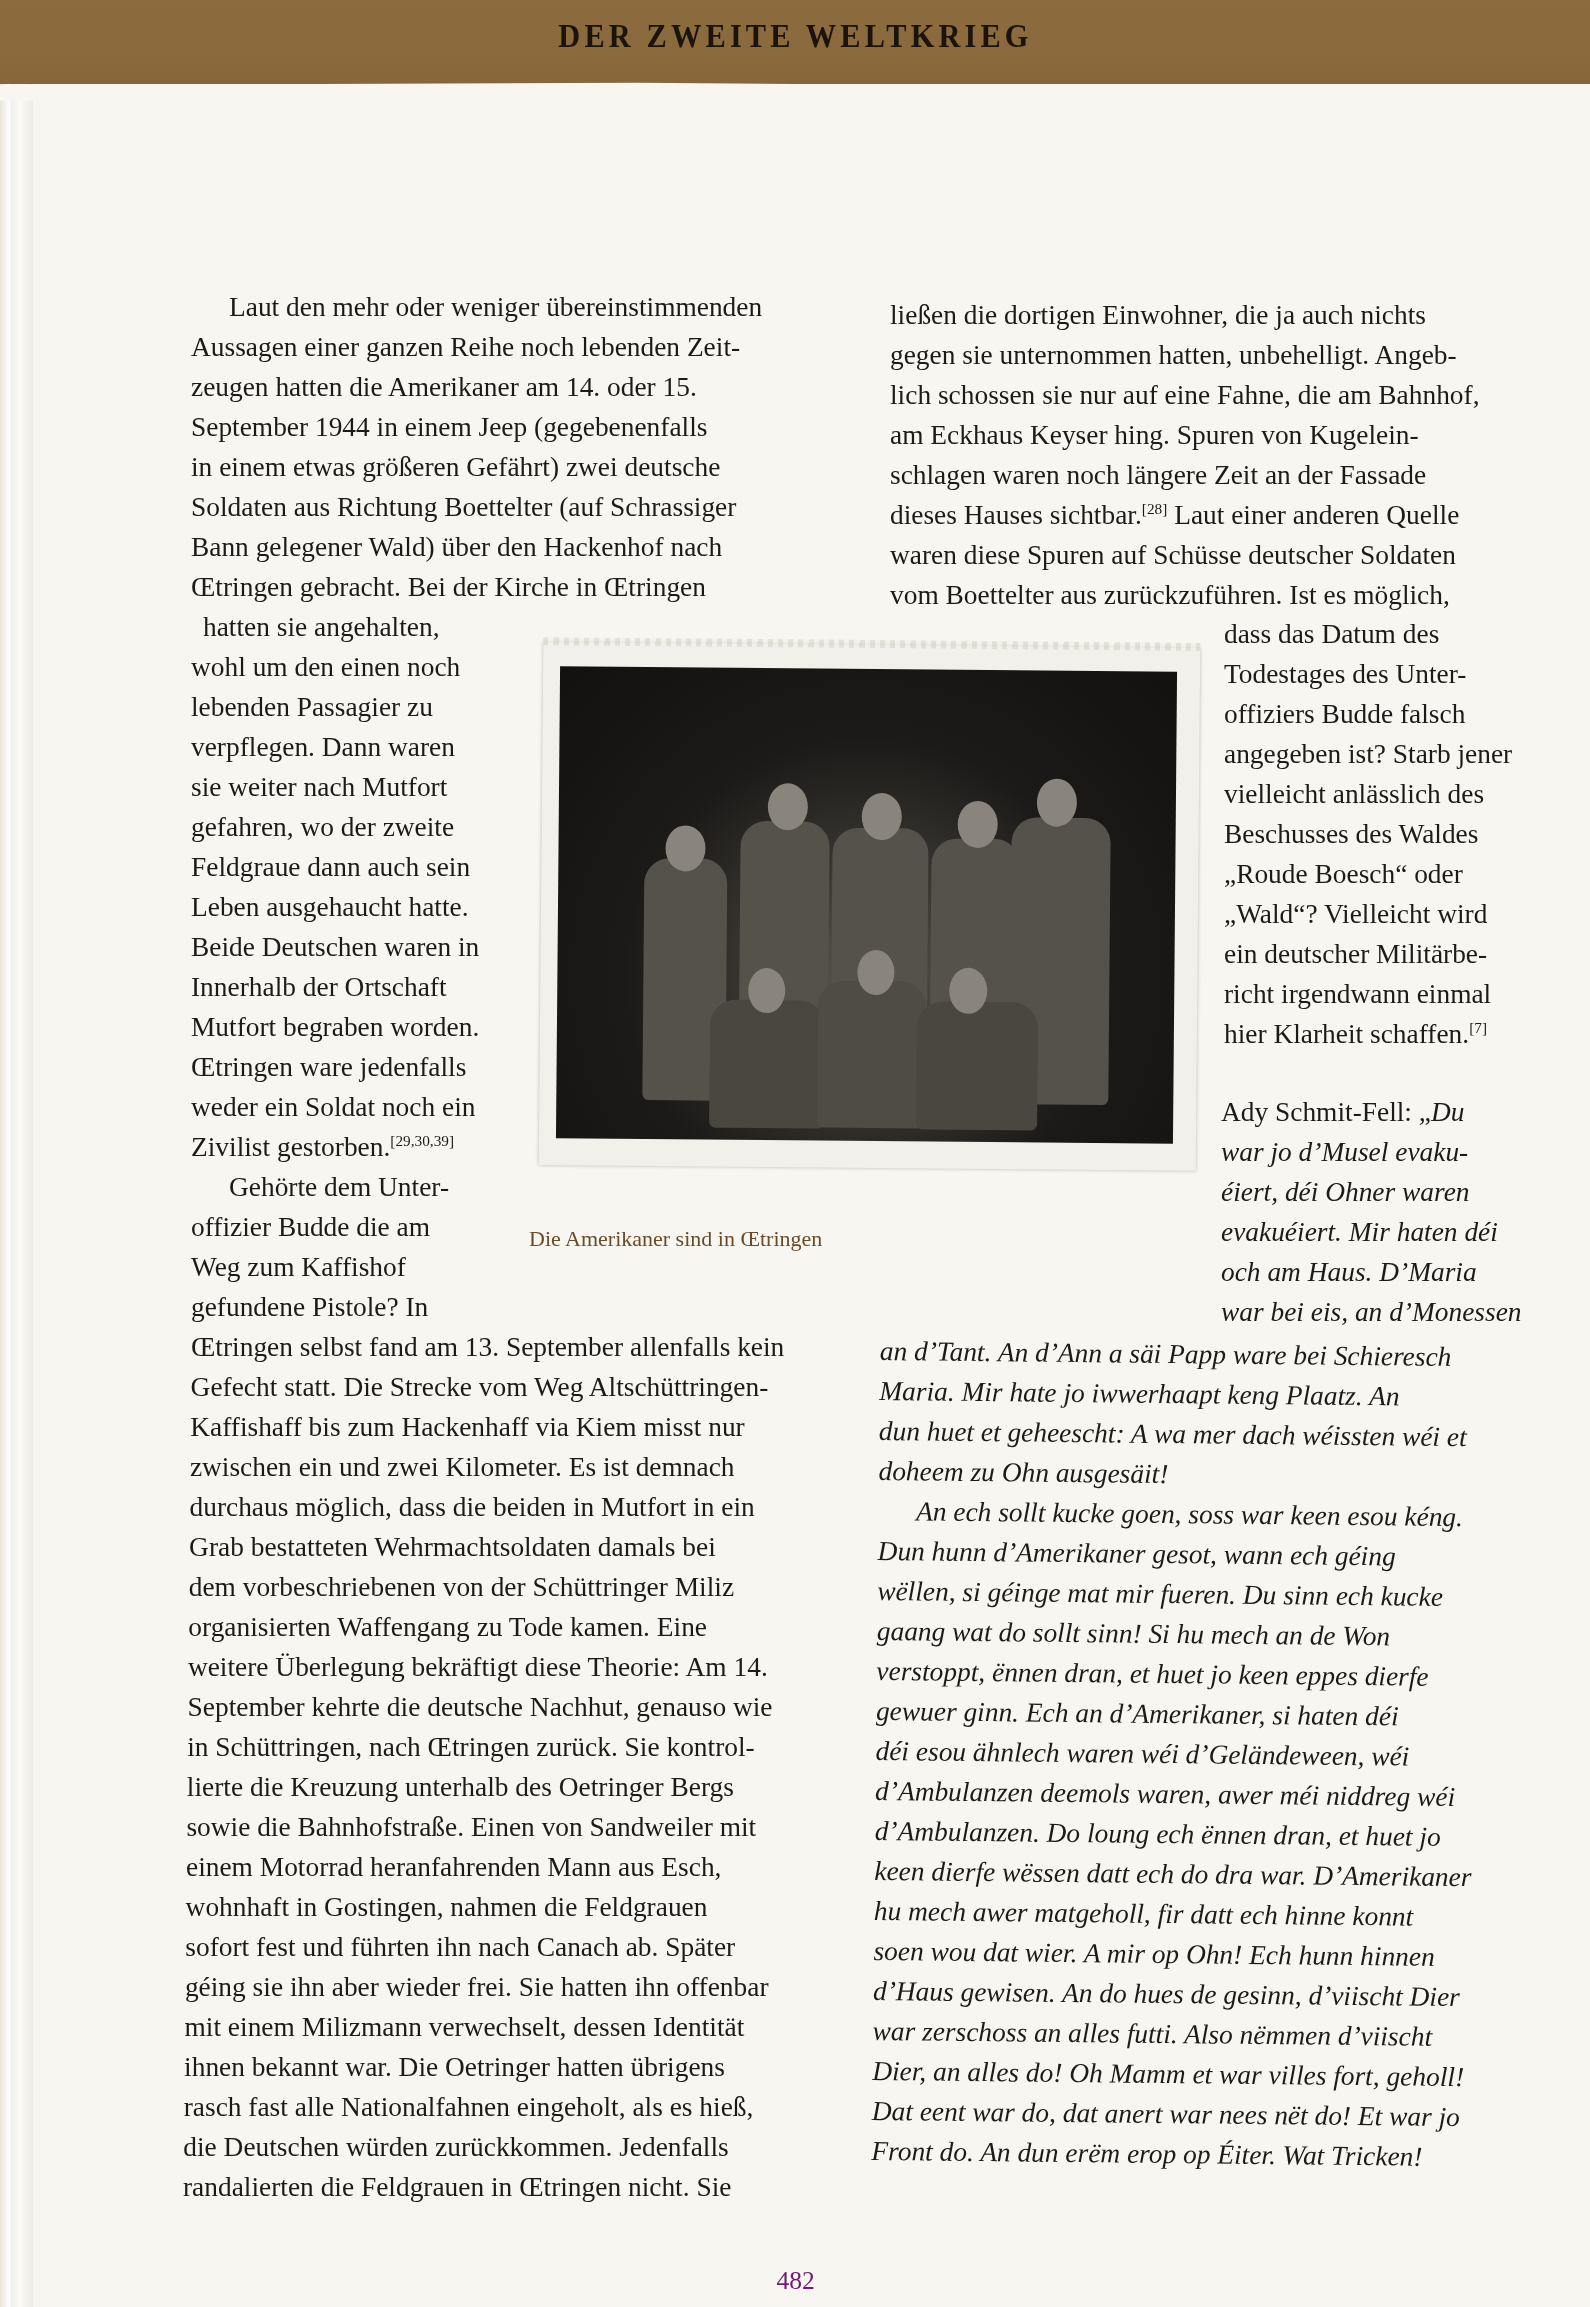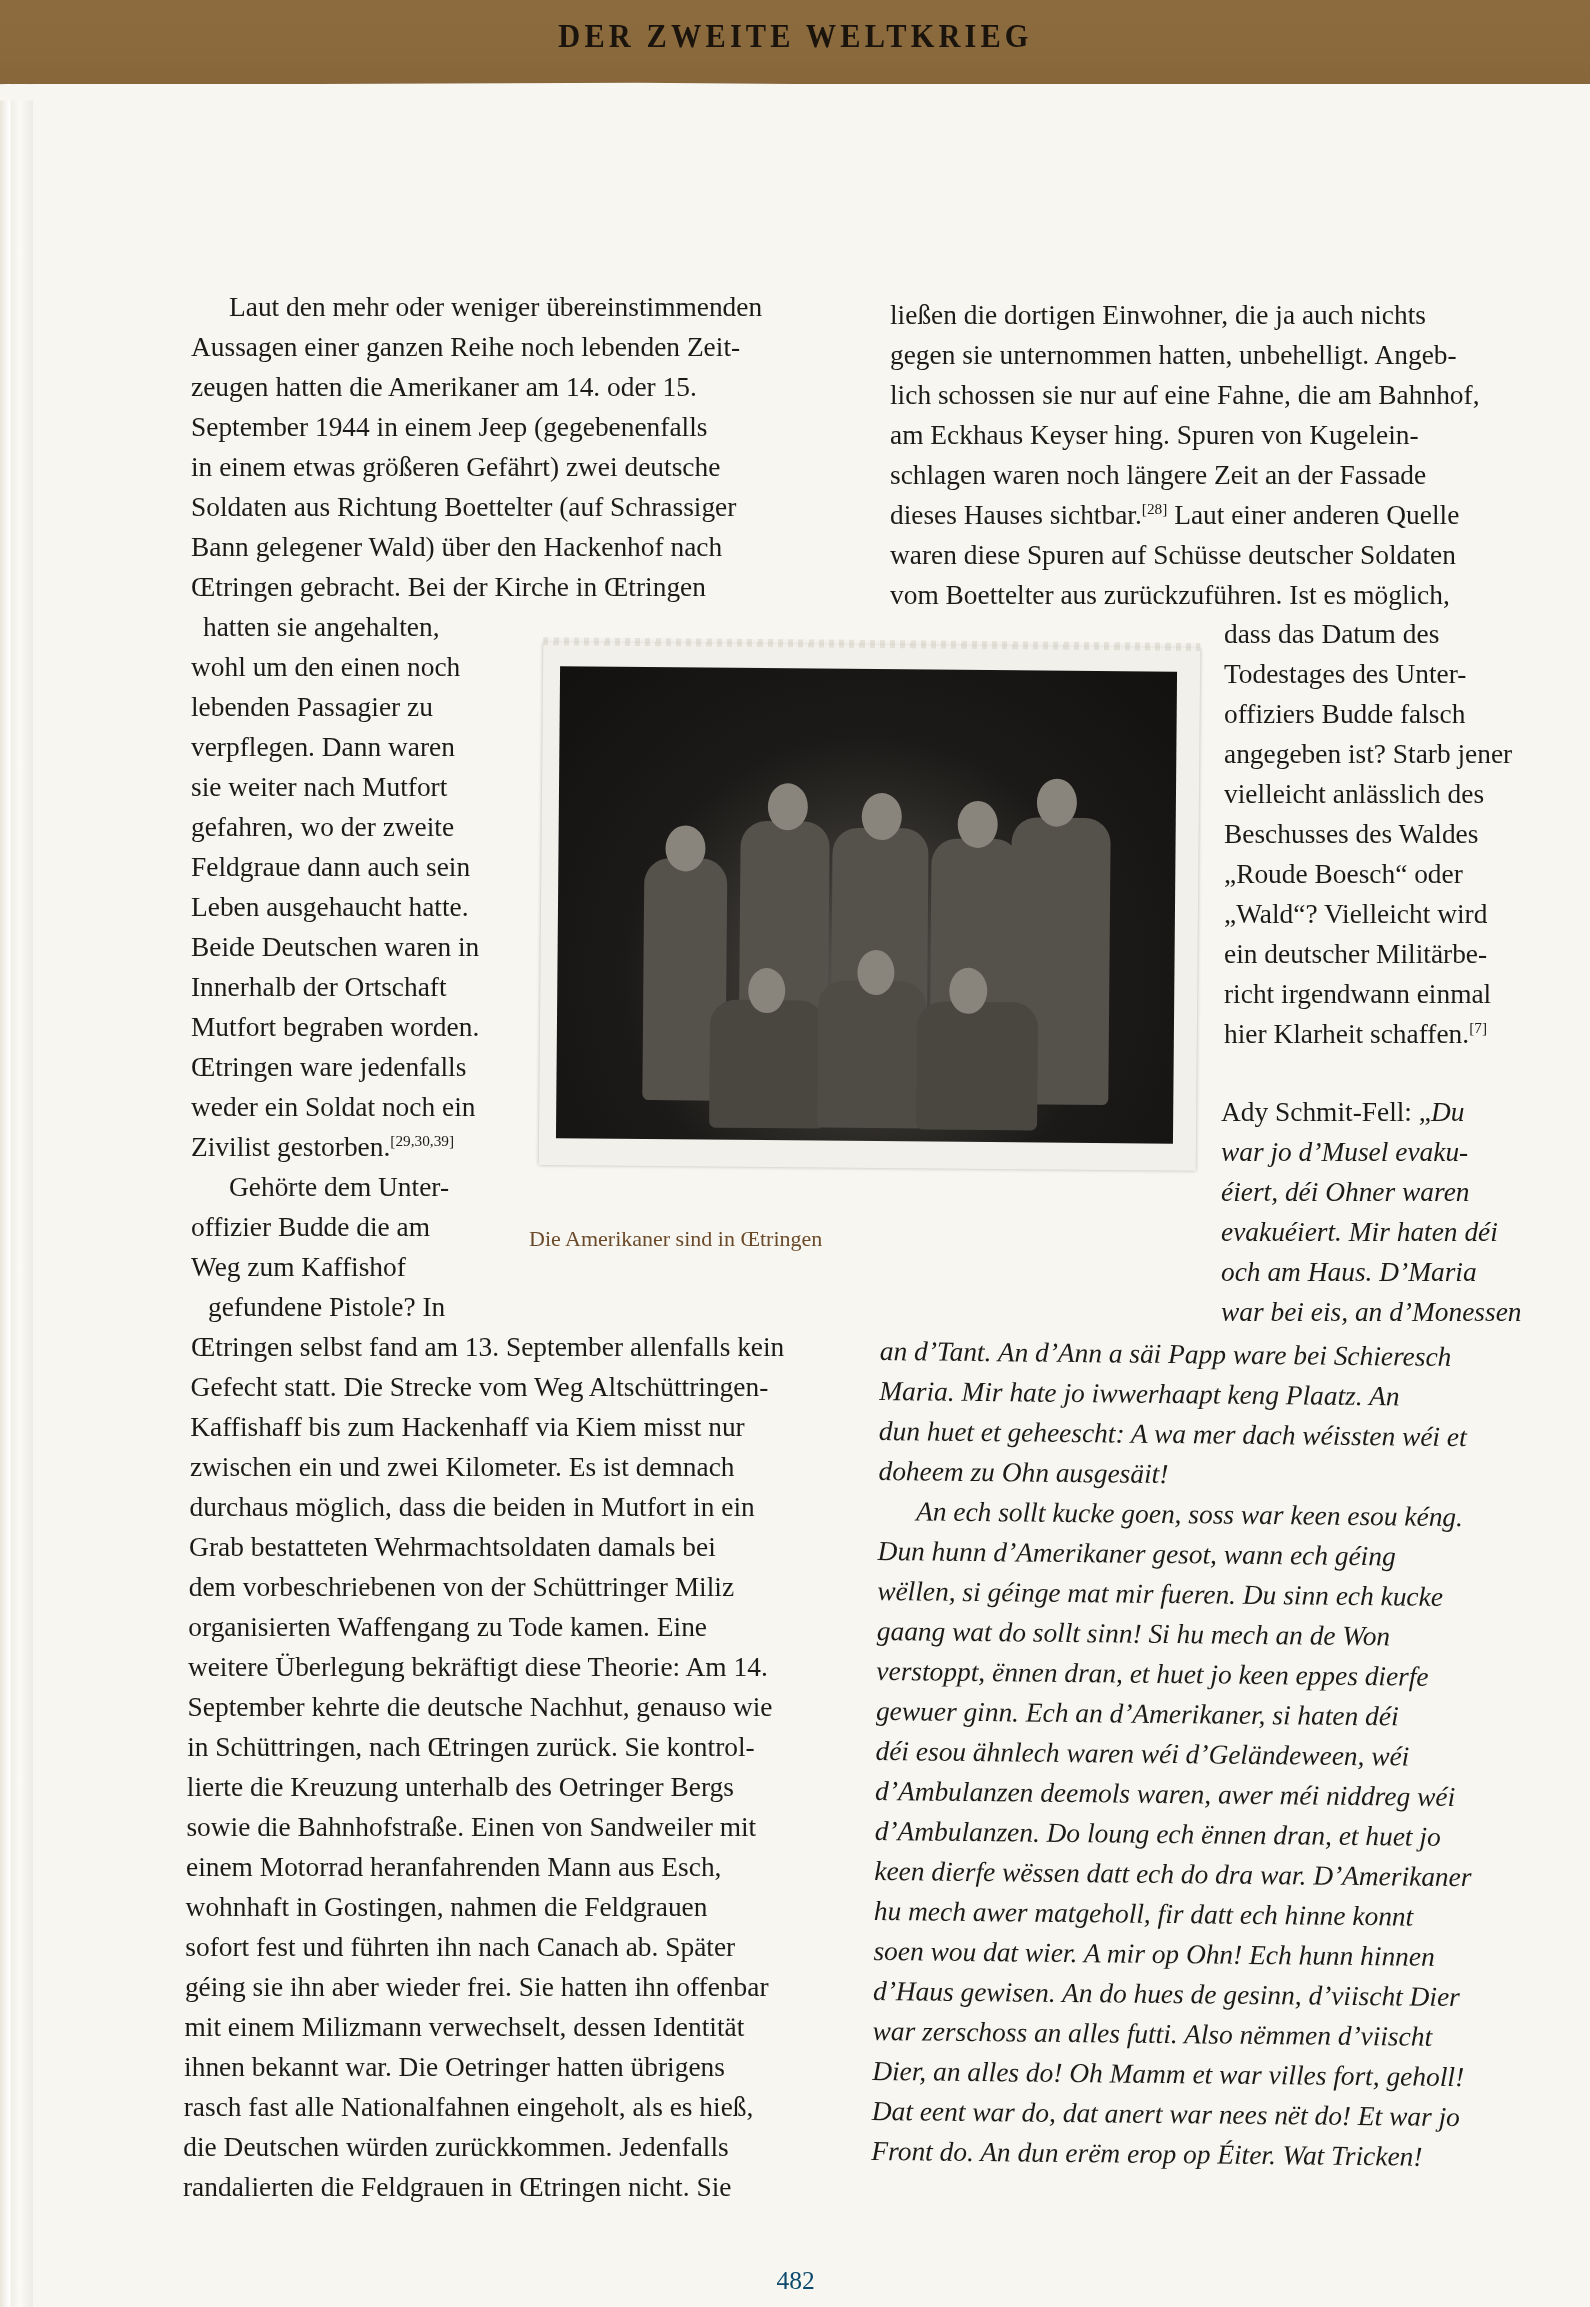--- a/index.html
+++ b/index.html
@@ -58,21 +58,21 @@
   }
   .figure { position:absolute; background:#55524c; border-radius:25.5px 25.5px 6.4px 6.4px; }
   .head { position:absolute; background:#8a857c; border-radius:50%; }
   .caption {
     position:absolute; left:529px; top:1226px;
     font-family:"Liberation Serif","DejaVu Serif",serif;
     font-size:22px; color:#6b4a2a;
   }
   .page-number {
     position:absolute; left:0; width:1591px; top:2266px; text-align:center;
-    font-family:"Liberation Serif","DejaVu Serif",serif; font-size:25.5px; color:#0c4a6e;
+    font-family:"Liberation Serif","DejaVu Serif",serif; font-size:25.5px; color:#701a75;
   }
 </style>
 </head>
 <body>
 
 <div class="spine"></div>
 <div class="header">
   <div class="header-title">DER ZWEITE WELTKRIEG</div>
 </div>
 <div class="header-curve"></div>
@@ -96,21 +96,21 @@
     <span class="line" style="margin-left: 0px;"><span>Leben ausgehaucht hatte.</span></span>
     <span class="line" style="margin-left: 0px;"><span>Beide Deutschen waren in</span></span>
     <span class="line" style="margin-left: 0px;"><span>Innerhalb der Ortschaft</span></span>
     <span class="line" style="margin-left: 0px;"><span>Mutfort begraben worden.</span></span>
     <span class="line" style="margin-left: 0px;"><span>Œtringen ware jedenfalls</span></span>
     <span class="line" style="margin-left: 0px;"><span>weder ein Soldat noch ein</span></span>
     <span class="line" style="margin-left: 0px;"><span>Zivilist gestorben.</span><sup>[29,30,39]</sup></span>
     <span class="line indent" style="margin-left: 0px;"><span>Gehörte dem Unter-</span></span>
     <span class="line" style="margin-left: 0px;"><span>offizier Budde die am</span></span>
     <span class="line" style="margin-left: 0px;"><span>Weg zum Kaffishof</span></span>
-    <span class="line" style="margin-left: 17px;"><span>gefundene Pistole? In</span></span>
+    <span class="line" style="margin-left: 0px;"><span>gefundene Pistole? In</span></span>
     <span class="line" style="margin-left: 0px;"><span>Œtringen selbst fand am 13. September allenfalls kein</span></span>
     <span class="line" style="margin-left: -0.4px;"><span>Gefecht statt. Die Strecke vom Weg Altschüttringen-</span></span>
     <span class="line" style="margin-left: -0.8px;"><span>Kaffishaff bis zum Hackenhaff via Kiem misst nur</span></span>
     <span class="line" style="margin-left: -1.1px;"><span>zwischen ein und zwei Kilometer. Es ist demnach</span></span>
     <span class="line" style="margin-left: -1.5px;"><span>durchaus möglich, dass die beiden in Mutfort in ein</span></span>
     <span class="line" style="margin-left: -1.9px;"><span>Grab bestatteten Wehrmachtsoldaten damals bei</span></span>
     <span class="line" style="margin-left: -2.3px;"><span>dem vorbeschriebenen von der Schüttringer Miliz</span></span>
     <span class="line" style="margin-left: -2.7px;"><span>organisierten Waffengang zu Tode kamen. Eine</span></span>
     <span class="line" style="margin-left: -3.1px;"><span>weitere Überlegung bekräftigt diese Theorie: Am 14.</span></span>
     <span class="line" style="margin-left: -3.4px;"><span>September kehrte die deutsche Nachhut, genauso wie</span></span>

